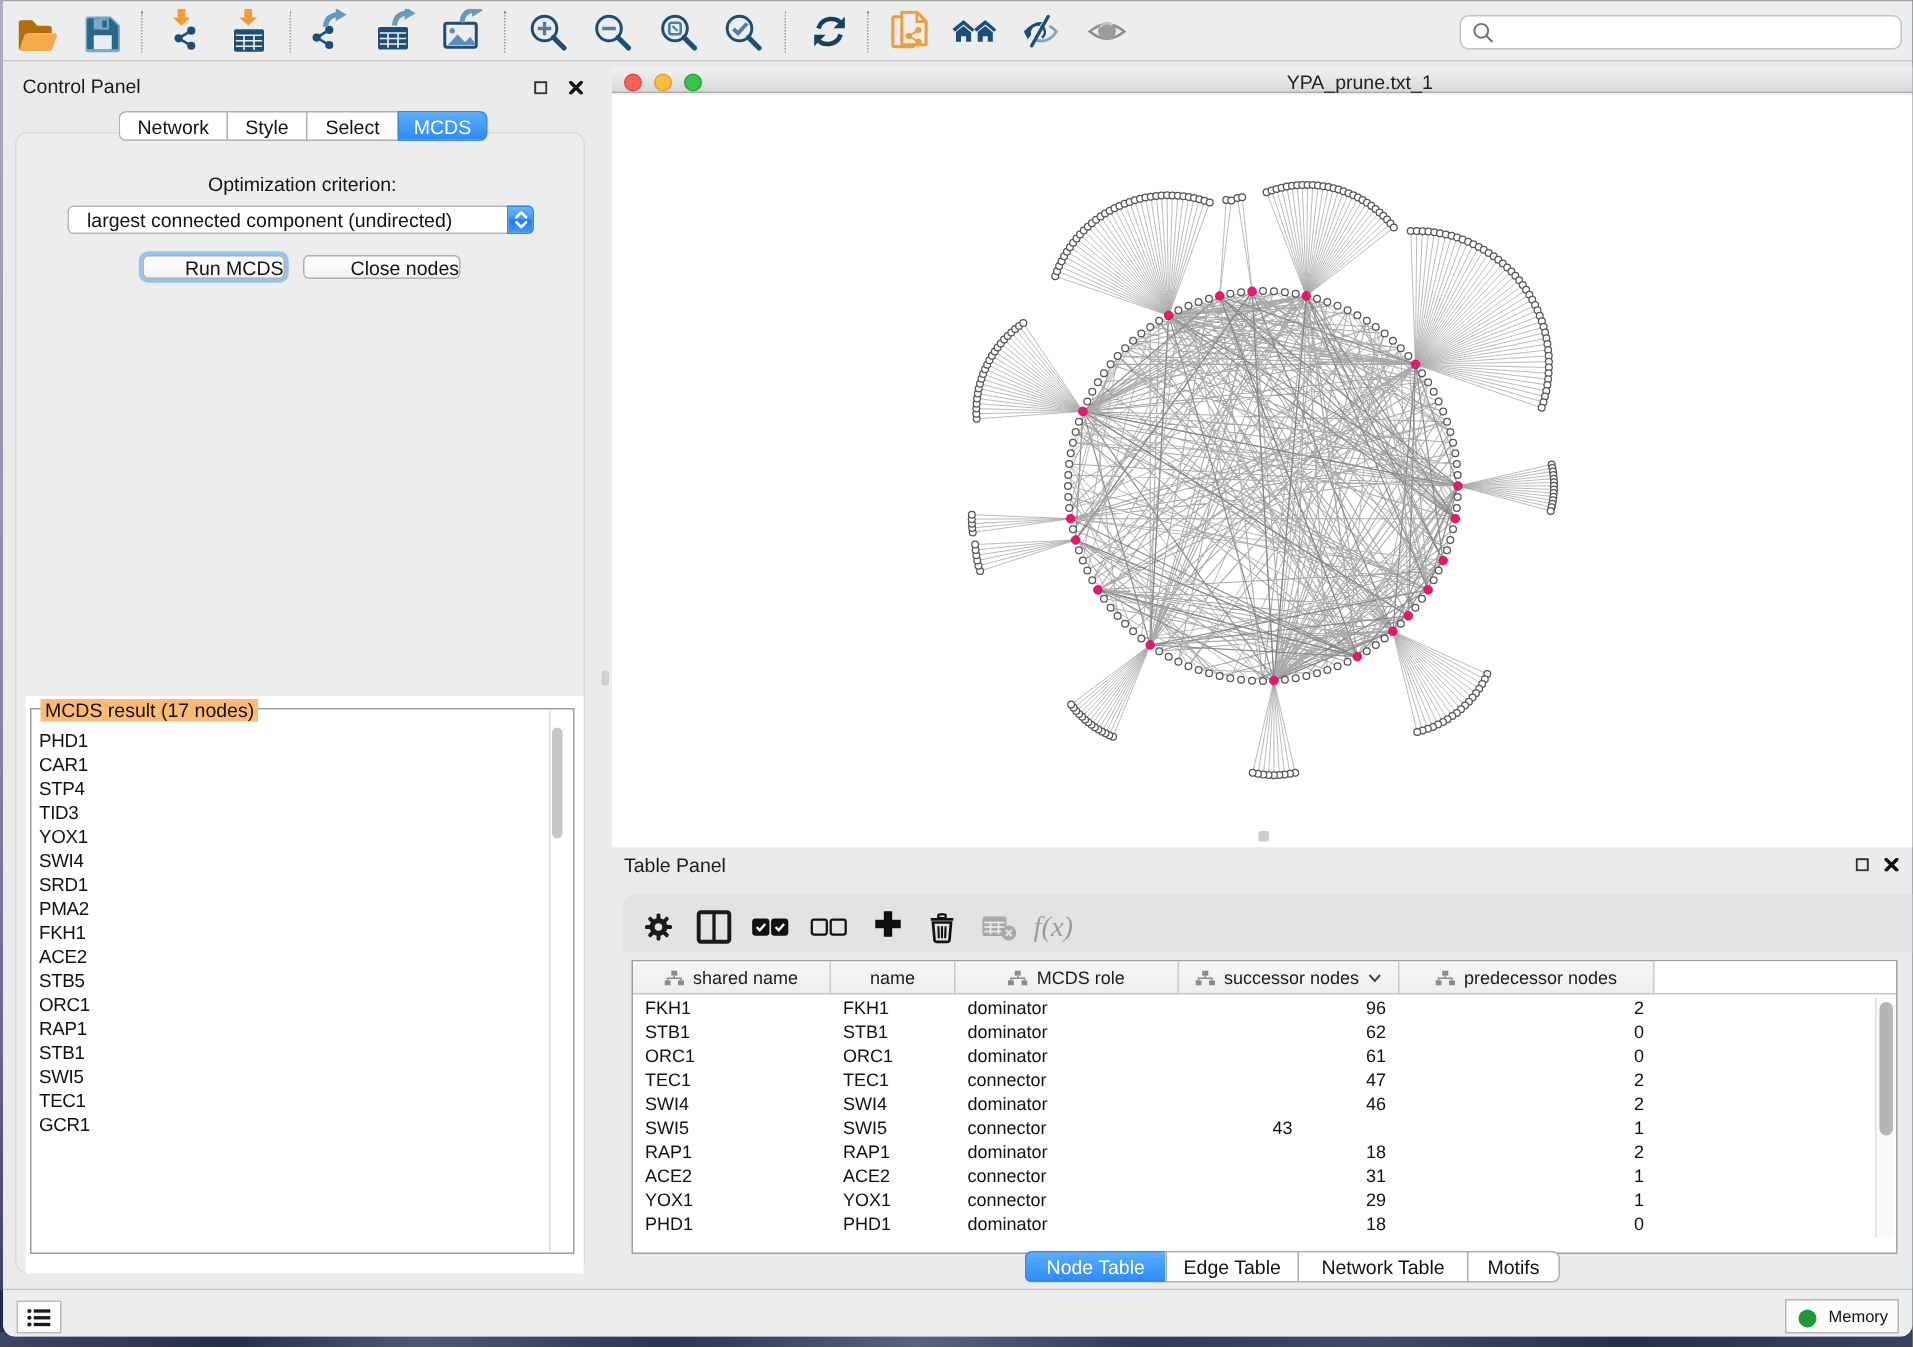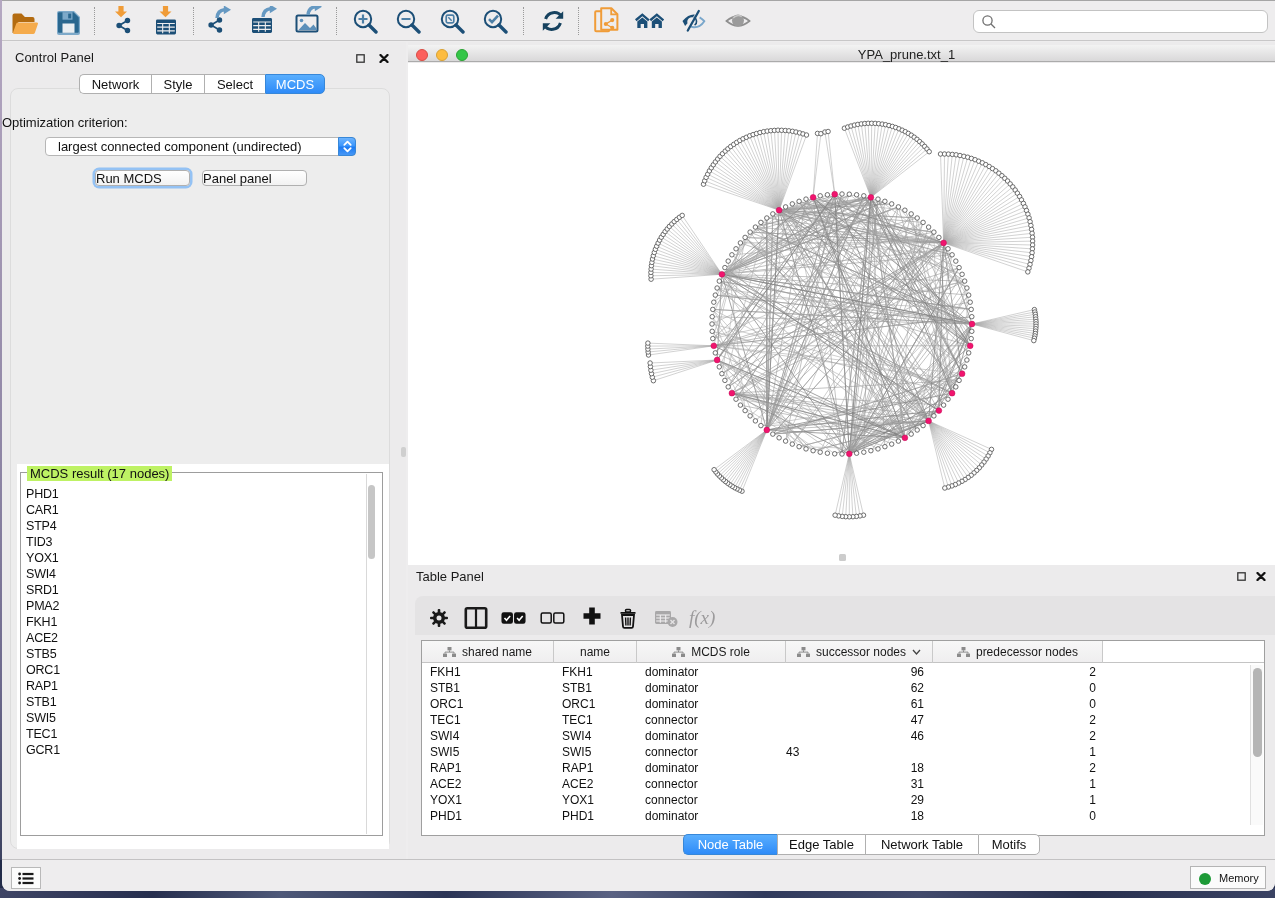--- a/index.html
+++ b/index.html
@@ -23,29 +23,29 @@
 .tabrow { position:absolute; display:flex; font-size:13px; }
 .tab { background:#fff; border:1px solid #b0b0b0; border-right:none; color:#111; display:flex; align-items:center; justify-content:center; }
 .tab:first-child { border-radius:5px 0 0 5px; }
 .tab:last-child { border-radius:0 5px 5px 0; border-right:1px solid #b0b0b0; }
 .tab.sel { background:linear-gradient(#59aefe,#2e8bf8); border-color:#3787d8; color:#fff; }
 #cp-tabs { left:77px; top:32px; height:20px; }
 #cp-tabs .tab:nth-child(1){ width:72px; }
 #cp-tabs .tab:nth-child(2){ width:53px; }
 #cp-tabs .tab:nth-child(3){ width:61px; }
 #cp-tabs .tab:nth-child(4){ width:60px; }
-#opt-label { position:absolute; left:0; top:73px; width:399px; font-size:13px; color:#111; }
+#opt-label { position:absolute; left:0; top:73px; width:399px; text-align:center; font-size:13px; color:#111; }
 #dropdown { position:absolute; left:43px; top:95px; width:311px; height:19px; background:#fff; border:1px solid #b6b6b6; border-radius:4px; font-size:13px; color:#111; line-height:18px; padding-left:12px; }
 #dd-btn { position:absolute; right:-1px; top:-1px; width:18px; height:19px; border-radius:0 4px 4px 0; background:linear-gradient(#6db4fe 0%,#3b96fc 45%,#1c7bf3 55%,#4797f5 100%); border:1px solid #3787d8; }
-.btn { position:absolute; height:16px; background:linear-gradient(#ffffff,#f2f2f2); border:1px solid #b0b0b0; border-radius:4px; font-size:13px; color:#111; text-align:left; line-height:15px; }
+.btn { position:absolute; height:16px; background:linear-gradient(#ffffff,#f2f2f2); border:1px solid #b0b0b0; border-radius:4px; font-size:13px; color:#111; text-align:right; line-height:15px; }
 #btn-run { left:93px; top:128px; width:95px; box-shadow:0 0 0 2.5px rgba(125,183,245,.8); }
 #btn-close { left:200px; top:128px; width:105px; }
 
 #grp { position:absolute; left:18px; top:430px; width:363px; height:364px; border:1px solid #9d9d9d; }
-#grp-label { position:absolute; left:6px; top:-7px; background:#bef264; padding:0 3px; font-size:13px; color:#111; }
+#grp-label { position:absolute; left:6px; top:-7px; background:#fdba74; padding:0 3px; font-size:13px; color:#111; }
 #mlist { position:absolute; left:1px; top:13px; width:344px; font-size:12.5px; letter-spacing:-0.2px; color:#111; }
 #mlist div { height:16px; line-height:16px; padding-left:4px; }
 #msb { position:absolute; left:345px; top:1px; width:8px; height:360px; border-left:1px solid #d9d9d9; }
 #msb-thumb { position:absolute; left:1px; top:11px; width:7px; height:74px; background:#c6c6c6; border-radius:4px; }
 
 #vdiv { left:391px; top:41px; width:13px; height:817px; background:#ecebec; }
 #vdiv-h { position:absolute; left:8px; top:405px; width:5px; height:10px; background:#cfcfcf; border-radius:2px; }
 
 #netarea { left:406px; top:41px; width:869px; height:523px; background:#ecebec; }
 #net-titlebar { position:absolute; left:0; top:3px; width:869px; height:17px; background:linear-gradient(#f3f3f3,#d9d8d9); border-bottom:1px solid #ababab; }
@@ -231,21 +231,21 @@
         <div class="tab">Select</div>
         <div class="tab sel">MCDS</div>
       </div>
     <div id="opt-label">Optimization criterion:</div>
     <div id="dropdown">largest connected component (undirected)
       <div id="dd-btn"><svg width="18" height="17" viewBox="0 0 18 17">
             <path d="M5.3 6.8 L8.5 3.6 L11.7 6.8 M5.3 10.2 L8.5 13.4 L11.7 10.2" stroke="#fff" stroke-width="1.8" fill="none" stroke-linecap="round" stroke-linejoin="round"></path>
           </svg></div>
     </div>
     <div class="btn" id="btn-run">Run MCDS</div>
-    <div class="btn" id="btn-close">Panel panel</div>
+    <div class="btn" id="btn-close">Close nodes</div>
     <div id="grp">
       <div id="grp-label">MCDS result (17 nodes)</div>
       <div id="mlist">
           <div>PHD1</div>
           <div>CAR1</div>
           <div>STP4</div>
           <div>TID3</div>
           <div>YOX1</div>
           <div>SWI4</div>
           <div>SRD1</div>
@@ -738,21 +738,21 @@
           <div class="tc" style="left:8px">SWI4</div>
           <div class="tc" style="left:140px">SWI4</div>
           <div class="tc" style="left:223px">dominator</div>
           <div class="tc" style="left:364px;width:138px;text-align:right">46</div>
           <div class="tc" style="left:511px;width:163px;text-align:right">2</div>
         </div>
         <div class="trow" style="top:103px">
           <div class="tc" style="left:8px">SWI5</div>
           <div class="tc" style="left:140px">SWI5</div>
           <div class="tc" style="left:223px">connector</div>
-          <div class="tc" style="left:364px;width:138px;text-align:left">43</div>
+          <div class="tc" style="left:364px;width:138px;text-align:center">43</div>
           <div class="tc" style="left:511px;width:163px;text-align:right">1</div>
         </div>
         <div class="trow" style="top:119px">
           <div class="tc" style="left:8px">RAP1</div>
           <div class="tc" style="left:140px">RAP1</div>
           <div class="tc" style="left:223px">dominator</div>
           <div class="tc" style="left:364px;width:138px;text-align:right">18</div>
           <div class="tc" style="left:511px;width:163px;text-align:right">2</div>
         </div>
         <div class="trow" style="top:135px">

